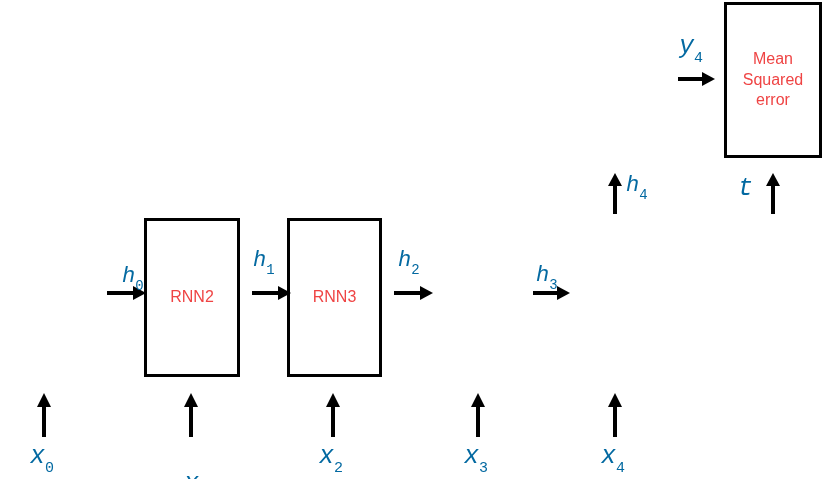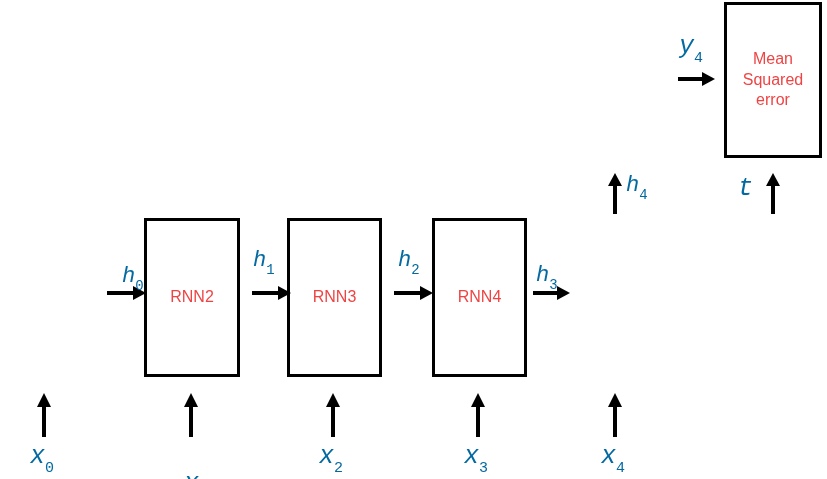--- a/index.html
+++ b/index.html
@@ -71,23 +71,20 @@
 
 
   <div class="node-box" style="left:144px; top:218px; width:96px; height:159px;">
     <span class="node-label">RNN2</span>
   </div>
 
   <div class="node-box" style="left:287px; top:218px; width:95px; height:159px;">
     <span class="node-label">RNN3</span>
   </div>
 
-  <div class="node-box" style="left:432px; top:218px; width:95px; height:159px;">
-    <span class="node-label">RNN4</span>
-  </div>
 
 
 
   <div class="node-box" style="left:724px; top:2px; width:98px; height:156px;">
     <span class="node-label">Mean
 Squared
 error</span>
   </div>
 
   <div class="arrow" style="left:105px; top:283px; width:42px; height:20px;">

